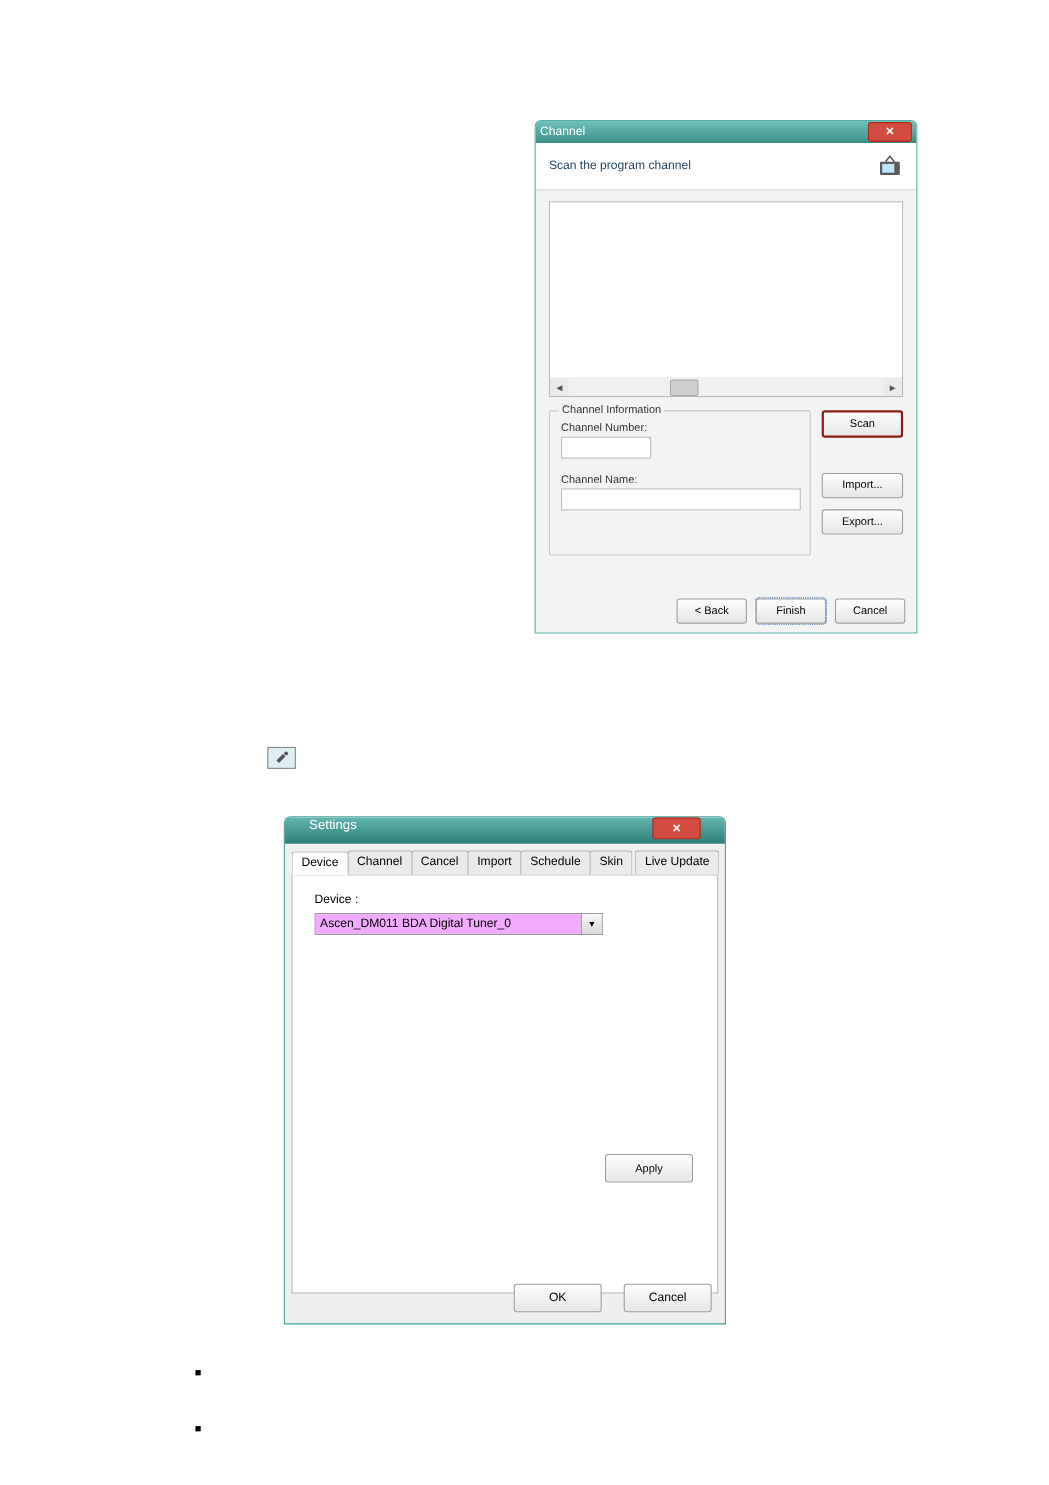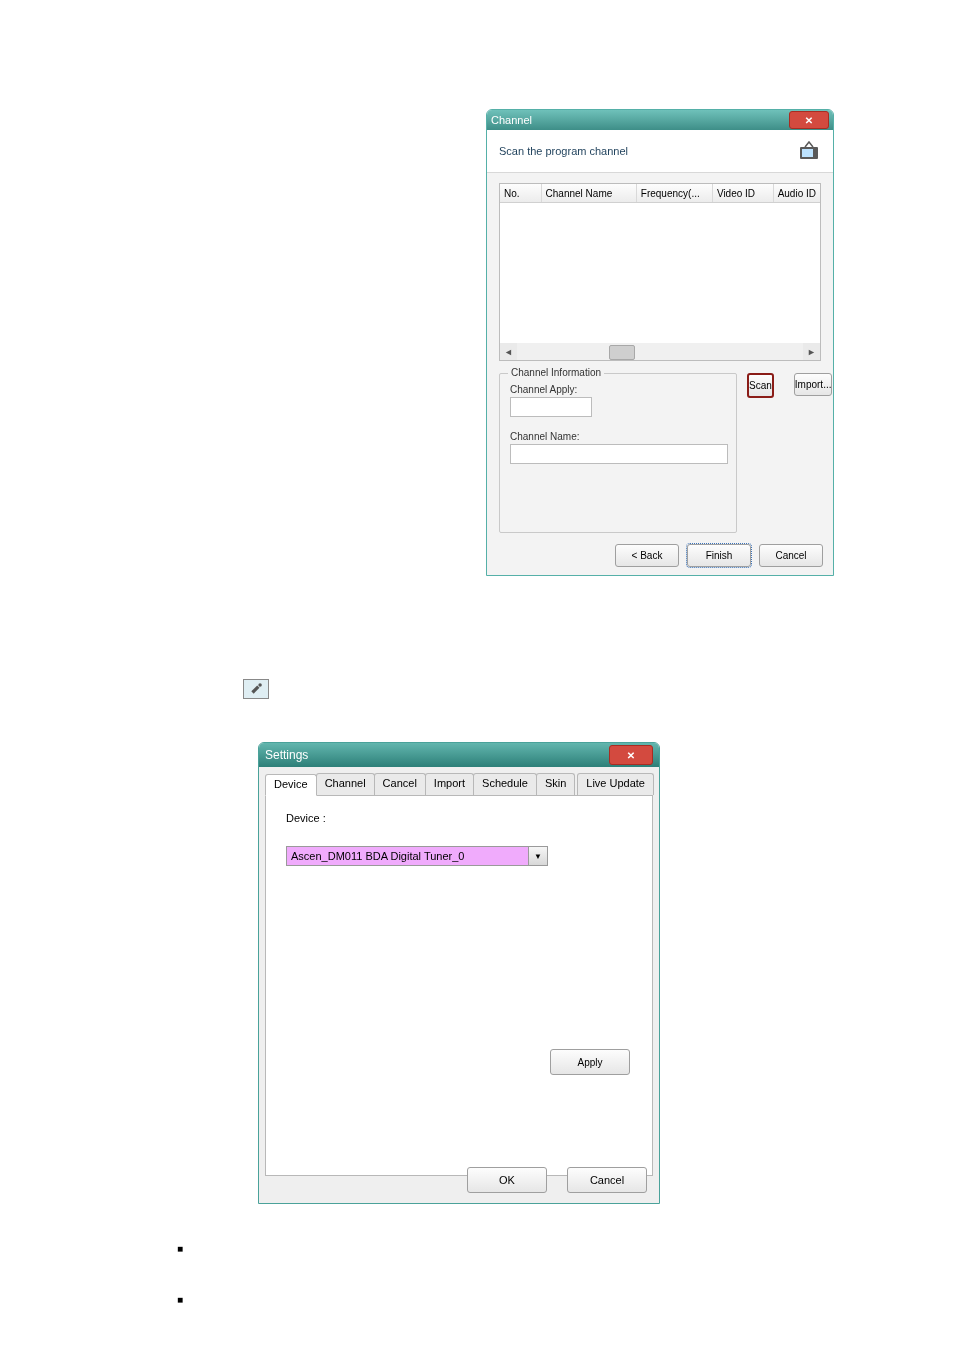--- a/index.html
+++ b/index.html
@@ -20,48 +20,48 @@
   .grid-head div{border-right:1px solid #d9d9d9;font-size:10px;display:flex;align-items:center;padding:0 4px;white-space:nowrap}
   .col-no{width:34px}
   .col-cn{width:90px}
   .col-fr{width:70px}
   .col-vid{width:54px}
   .col-aud{flex:1;border-right:none!important}
   .hscroll{position:absolute;bottom:0;left:0;right:0;height:17px;background:#eaeaea;display:flex;align-items:center}
   .hscroll .arrow{width:17px;height:17px;display:flex;align-items:center;justify-content:center;color:#555;font-size:9px}
   .hscroll .track{flex:1;height:17px;background:#f0f0f0;position:relative}
   .hscroll .thumb{position:absolute;left:32%;width:24px;height:13px;top:2px;background:#cfcfcf;border:1px solid #a8a8a8;border-radius:2px}
-  .ch-info{margin-top:12px;height:160px;display:flex;gap:10px}
+  .ch-info{margin-top:12px;height:132px;display:flex;gap:10px}
   .fieldset{border:1px solid #c9c9c9;border-radius:2px;flex:1;padding:8px 10px 6px 10px;position:relative;background:#f3f3f3}
   .fieldset-legend{position:absolute;top:-7px;left:8px;background:#f3f3f3;padding:0 3px;font-size:10px;color:#333}
   .fld-label{font-size:10px;color:#333;margin-top:2px}
   .fld-input{border:1px solid #bcbcbc;background:#fff;height:18px;margin-top:2px}
   .input-narrow{width:80px}
   .input-wide{width:100%}
   .btn{height:21px;border:1px solid #9f9f9f;background:linear-gradient(#fdfdfd,#e6e6e6);border-radius:3px;display:flex;align-items:center;justify-content:center;font-size:10px;cursor:pointer}
-  .btn-col{width:74px;display:flex;flex-direction:row;gap:10px}
+  .btn-col{width:74px;display:flex;flex-direction:column;gap:10px}
   .scan-btn{border:2px solid #8a1c17}
   .dlg-footer{position:absolute;bottom:8px;right:10px;display:flex;gap:8px}
   .dlg-footer .btn{width:62px}
   .finish-btn{outline:1px dotted #3b73b9}
 
   
   .tool-icon{position:absolute;left:243px;top:679px;width:24px;height:18px;border:1px solid #888;background:#dfeef3;display:flex;align-items:center;justify-content:center}
   .tool-icon svg{width:14px;height:14px}
 
   
   .settings-dlg{position:absolute;left:258px;top:742px;width:400px;height:460px;border:1px solid #4aa29a;border-radius:6px 6px 0 0;overflow:hidden;background:#efefef}
-  .settings-titlebar{height:24px;background:linear-gradient(#62b6ae,#2d7f78);display:flex;align-items:center;justify-content:space-between;padding:0 6px}
+  .settings-titlebar{height:24px;background:linear-gradient(#62b6ae,#2d7f78);display:flex;align-items:flex-start;justify-content:space-between;padding:0 22px}
   .settings-title{color:#fff;font-size:12px}
   .tabs{display:flex;height:22px;margin:6px 6px 0 6px;border-bottom:1px solid #b8b8b8}
   .tab{border:1px solid #b8b8b8;border-bottom:none;background:#eaeaea;padding:3px 8px;font-size:11px;border-radius:3px 3px 0 0;margin-right:-1px;cursor:pointer;position:relative;top:0}
   .tab.active{background:#fff;top:1px;border-bottom:1px solid #fff}
   .tab-pad{flex:1}
   .tab-body{background:#fff;margin:0 6px;border:1px solid #b8b8b8;border-top:none;height:380px;position:relative;padding:16px 20px;box-sizing:border-box}
-  .device-label{font-size:11px;margin-bottom:22px}
+  .device-label{font-size:11px;margin-bottom:6px}
   .combo{display:flex;width:260px;border:1px solid #9a9a9a}
   .combo-text{flex:1;height:18px;background:#f0abfc;font-size:11px;display:flex;align-items:center;padding:0 4px;border-right:none}
   .combo-arrow{width:18px;height:18px;background:linear-gradient(#f6f6f6,#d8d8d8);display:flex;align-items:center;justify-content:center;font-size:8px;border-left:1px solid #9a9a9a}
   .apply-btn{position:absolute;right:22px;bottom:100px;width:78px;height:24px}
   .settings-footer{position:absolute;bottom:10px;right:12px;display:flex;gap:20px}
   .settings-footer .btn{width:78px;height:24px;font-size:11px}
 
   .bullet-row{position:absolute;left:174px;width:12px;height:12px;text-align:center;font-size:10px}
 </style>
 </head>
@@ -79,40 +79,33 @@
       <svg viewBox="0 0 24 24">
             <rect x="3" y="8" width="18" height="12" rx="1" fill="#5a5a5a"></rect>
             <rect x="5" y="10" width="11" height="8" fill="#bde3ff"></rect>
             <polyline points="8,8 12,3 16,8" fill="none" stroke="#5a5a5a" stroke-width="1.5"></polyline>
           </svg>
     </span>
   </div>
 
   <div class="channel-body">
     <div class="grid">
-      <div class="grid-head">
-        <div class="col-no">No.</div>
-        <div class="col-cn">Channel Name</div>
-        <div class="col-fr">Frequency(...</div>
-        <div class="col-vid">Video ID</div>
-        <div class="col-aud">Audio ID</div>
-      </div>
       <div class="hscroll">
         <div class="arrow">◄</div>
         <div class="track">
               <div class="thumb"></div>
             </div>
         <div class="arrow">►</div>
       </div>
     </div>
 
     <div class="ch-info">
       <div class="fieldset">
         <span class="fieldset-legend">Channel Information</span>
-        <div class="fld-label">Channel Apply:</div>
+        <div class="fld-label">Channel Number:</div>
         <div class="fld-input input-narrow"></div>
         <div class="fld-label" style="margin-top:14px">Channel Name:</div>
         <div class="fld-input input-wide"></div>
       </div>
       <div class="btn-col">
         <div class="btn scan-btn">Scan</div>
         <div style="height:12px"></div>
         <div class="btn">Import...</div>
         <div class="btn">Export...</div>
       </div>

